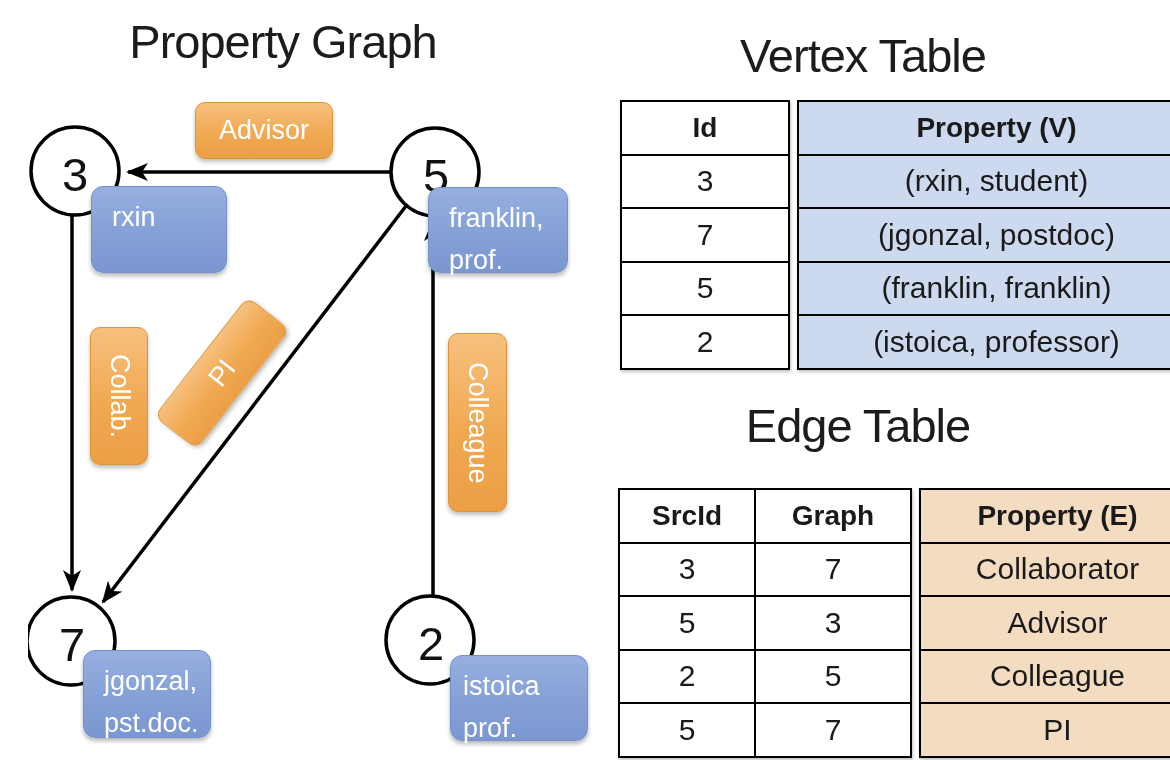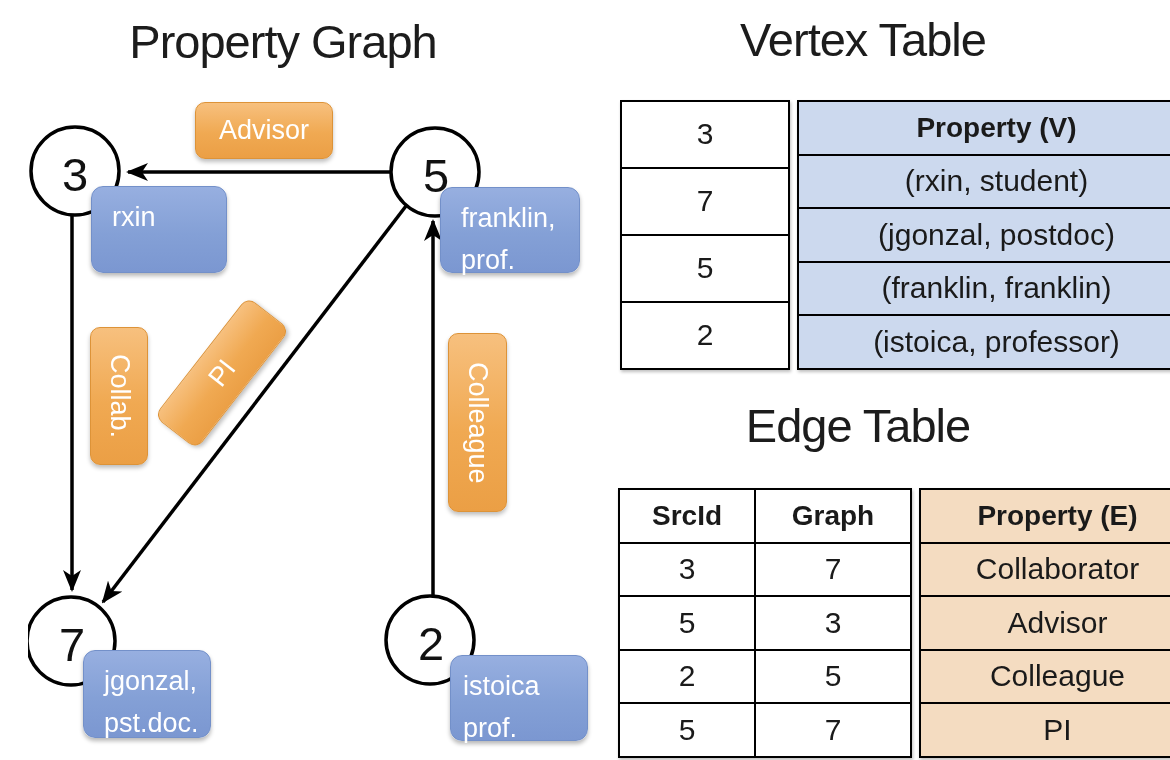--- a/index.html
+++ b/index.html
@@ -80,38 +80,41 @@
   <div class="node-num" style="left:403px;top:643px;">2</div>
 
   <div class="hlabel" style="left:167px;top:102px;width:136px;height:55px;">Advisor</div>
   <div class="vlabel" style="left:62px;top:327px;width:56px;height:136px;">Collab.</div>
   <div class="hlabel" style="left:118px;top:346px;width:150px;height:52px;transform:rotate(-52deg);">PI</div>
   <div class="vlabel" style="left:420px;top:333px;width:57px;height:177px;">Colleague</div>
 
   <div class="nodebox" style="left:63px;top:186px;width:136px;height:87px;">
     <div>rxin</div>
   </div>
-  <div class="nodebox" style="left:412px;top:187px;width:140px;height:86px;">
+  <div class="nodebox" style="left:400px;top:187px;width:140px;height:86px;">
     <div>franklin,</div>
     <div>prof.</div>
   </div>
   <div class="nodebox" style="left:55px;top:650px;width:128px;height:88px;">
     <div>jgonzal,</div>
     <div>pst.doc.</div>
   </div>
   <div class="nodebox" style="left:422px;top:655px;width:138px;height:86px;padding-left:12px;">
     <div>istoica</div>
     <div>prof.</div>
   </div>
 
-  <div class="title" style="left:600px;top:12px;width:470px;">Vertex Table</div>
+  <div class="title" style="left:600px;top:28px;width:470px;">Vertex Table</div>
 
   <div class="tblgroup" style="left:592px;top:100px;width:576px;">
     <table style="width:170px;">
       <tbody>
+          <tr>
+            <td class="hdr">Id</td>
+          </tr>
       <tr>
             <td>3</td>
           </tr>
       <tr>
             <td>7</td>
           </tr>
       <tr>
             <td>5</td>
           </tr>
       <tr>

